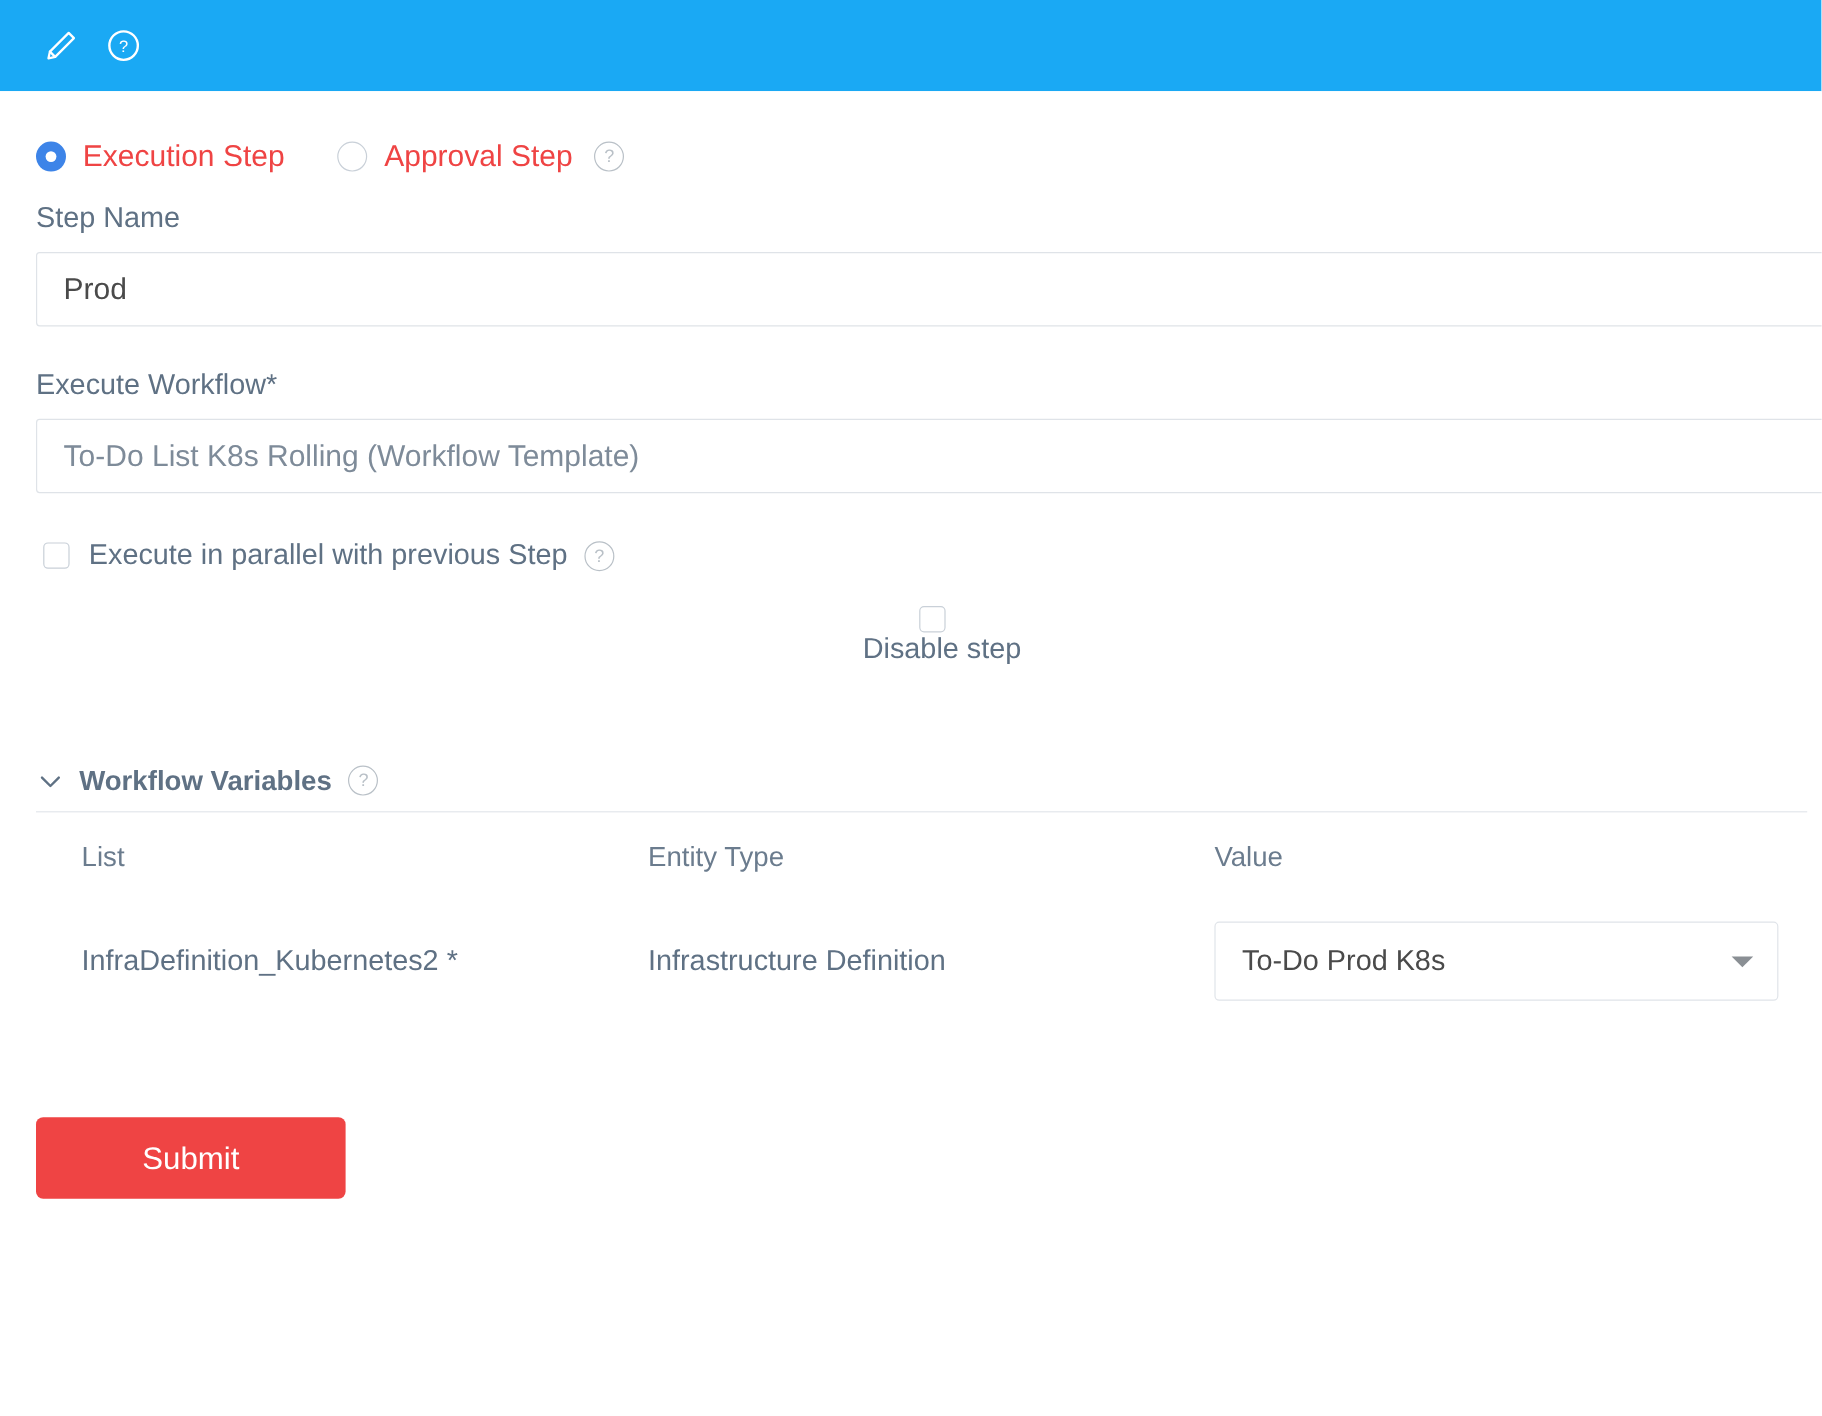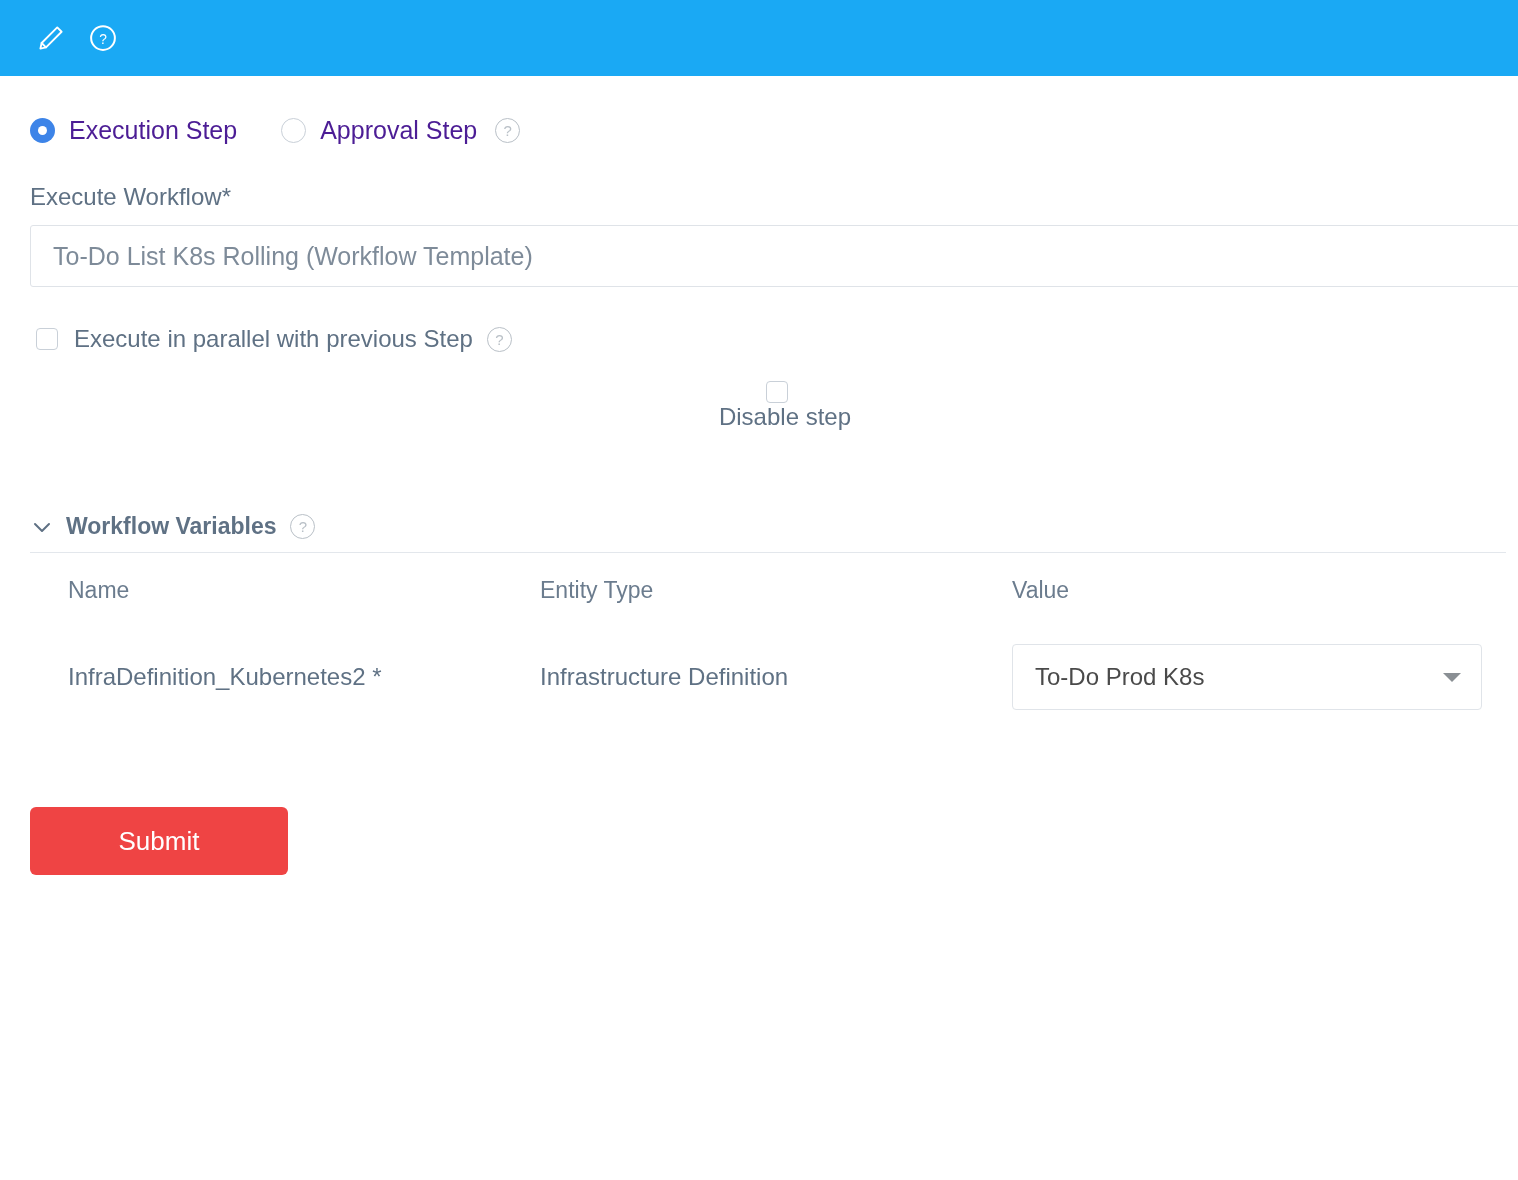--- a/index.html
+++ b/index.html
@@ -74,21 +74,21 @@
     margin: -4.5px 0 0 -4.5px;
     border-radius: 50%;
     background: #ffffff;
   }
   .radio-mark.off {
     border: 1.6px solid #c9d0d8;
     background: #fff;
   }
   .radio-label {
     font-size: 25px;
-    color: #4c1d95;
+    color: #ef4444;
     margin-left: 14px;
     white-space: nowrap;
   }
 
   
   .help-icon {
     width: 25px;
     height: 25px;
     border-radius: 50%;
     border: 1.6px solid #b9c0c7;
@@ -280,20 +280,24 @@
       <span class="radio-mark on"></span>
       <span class="radio-label">Execution Step</span>
     </label>
     <label class="radio-opt">
       <span class="radio-mark off"></span>
       <span class="radio-label">Approval Step</span>
     </label>
     <span class="help-icon help-gap">?</span>
   </div>
 
+  <div class="field step-name">
+    <div class="field-label">Step Name</div>
+    <input class="text-input" type="text" value="Prod" style="">
+  </div>
 
   <div class="field exec-wf">
     <div class="field-label">Execute Workflow*</div>
     <input class="text-input muted" type="text" value="To-Do List K8s Rolling (Workflow Template)" style="">
   </div>
 
   <label class="check-row first">
     <span class="check-mark"></span>
     <span class="check-label">Execute in parallel with previous Step</span>
     <span class="help-icon" style="margin-left:14px;">?</span>
@@ -312,21 +316,21 @@
         </svg>
       </span>
       <span class="section-title">Workflow Variables</span>
       <span class="help-icon">?</span>
     </div>
 
     <div class="vars-table">
 
       <div class="vars-row header">
         <div class="col-name">
-          <span class="col-head-text">Name</span>
+          <span class="col-head-text">List</span>
         </div>
         <div class="col-entity">
           <span class="col-head-text">Entity Type</span>
         </div>
         <div class="col-value">
           <span class="col-head-text">Value</span>
         </div>
       </div>
 
 

